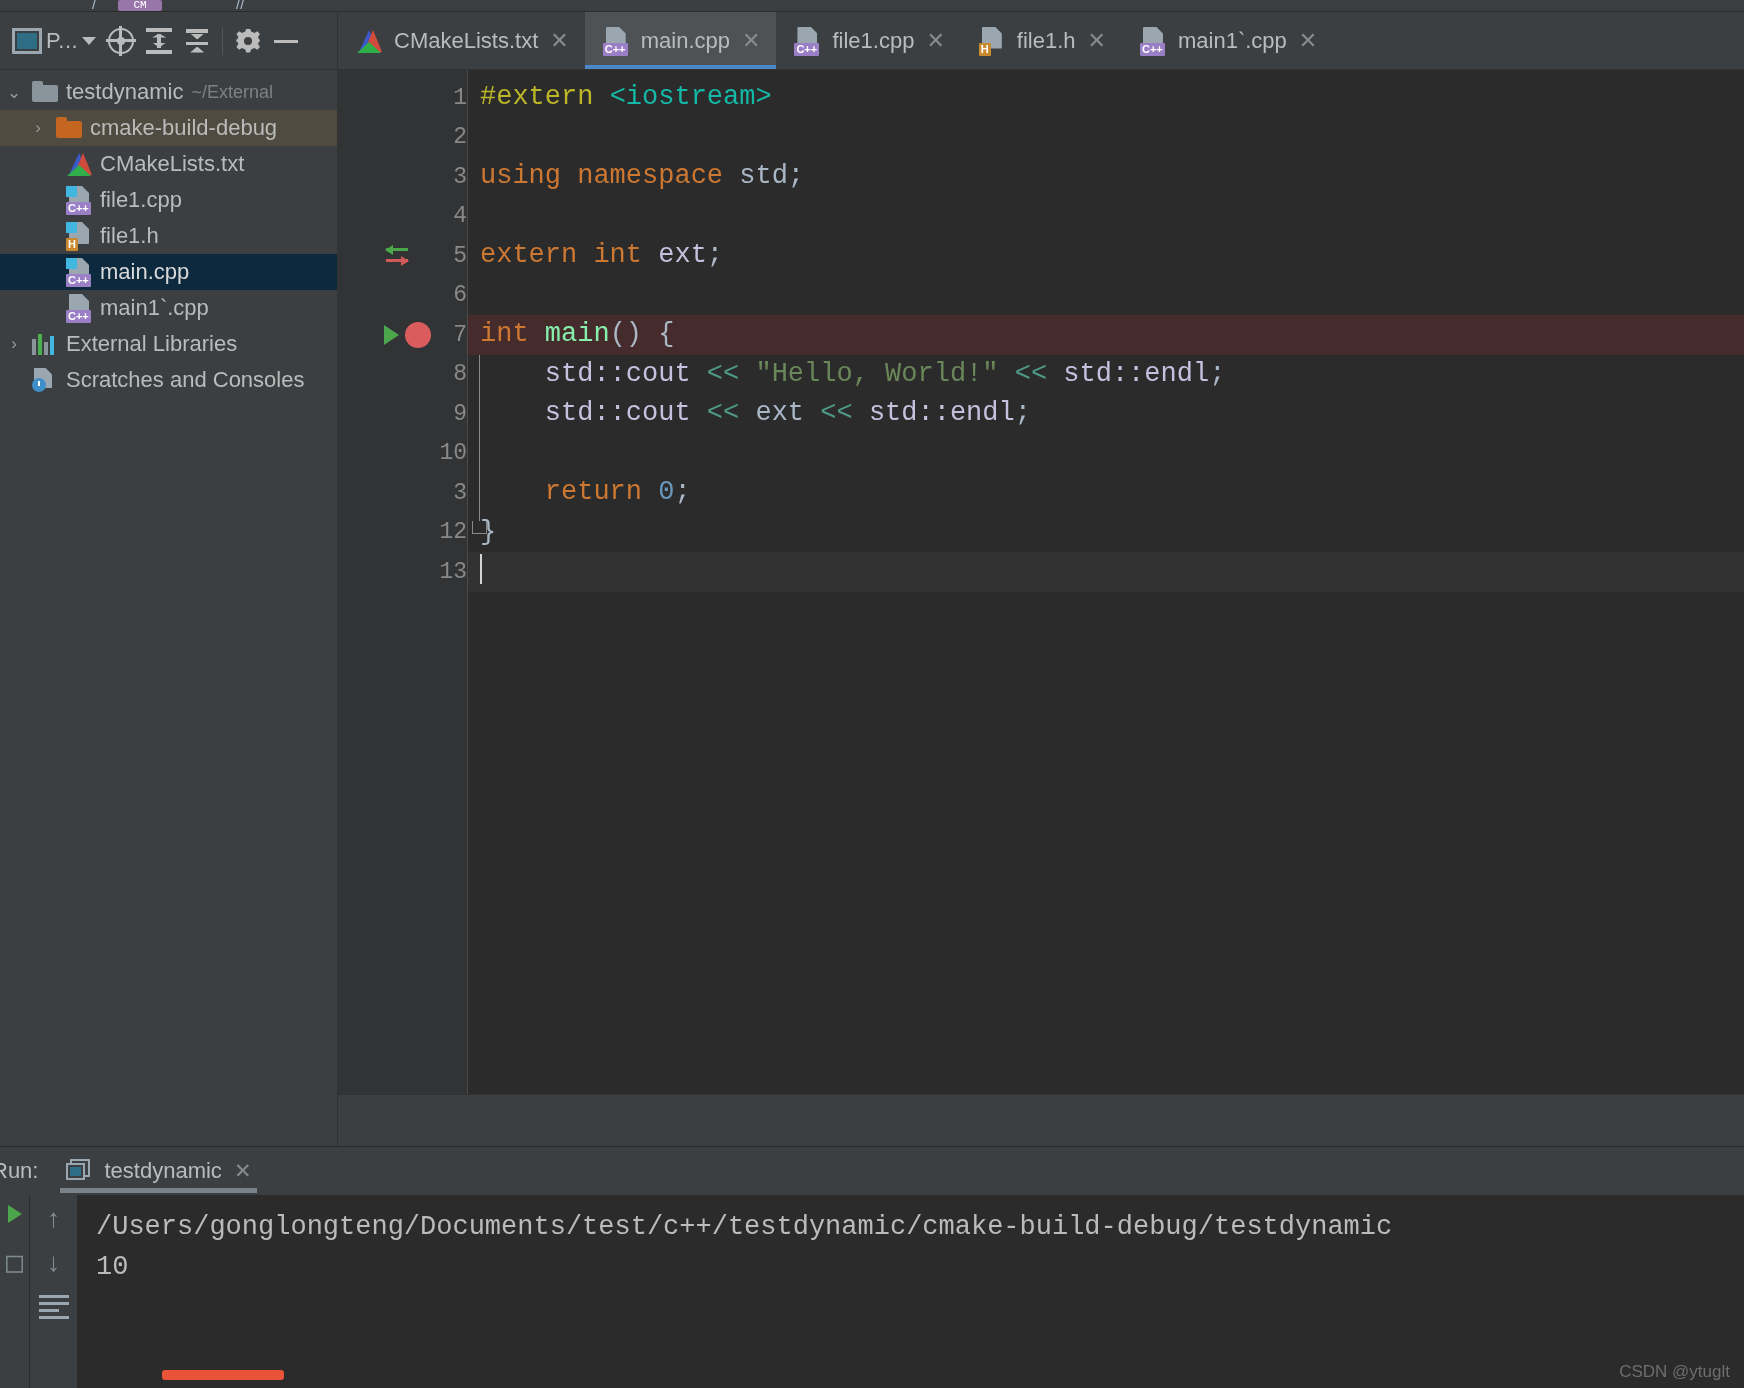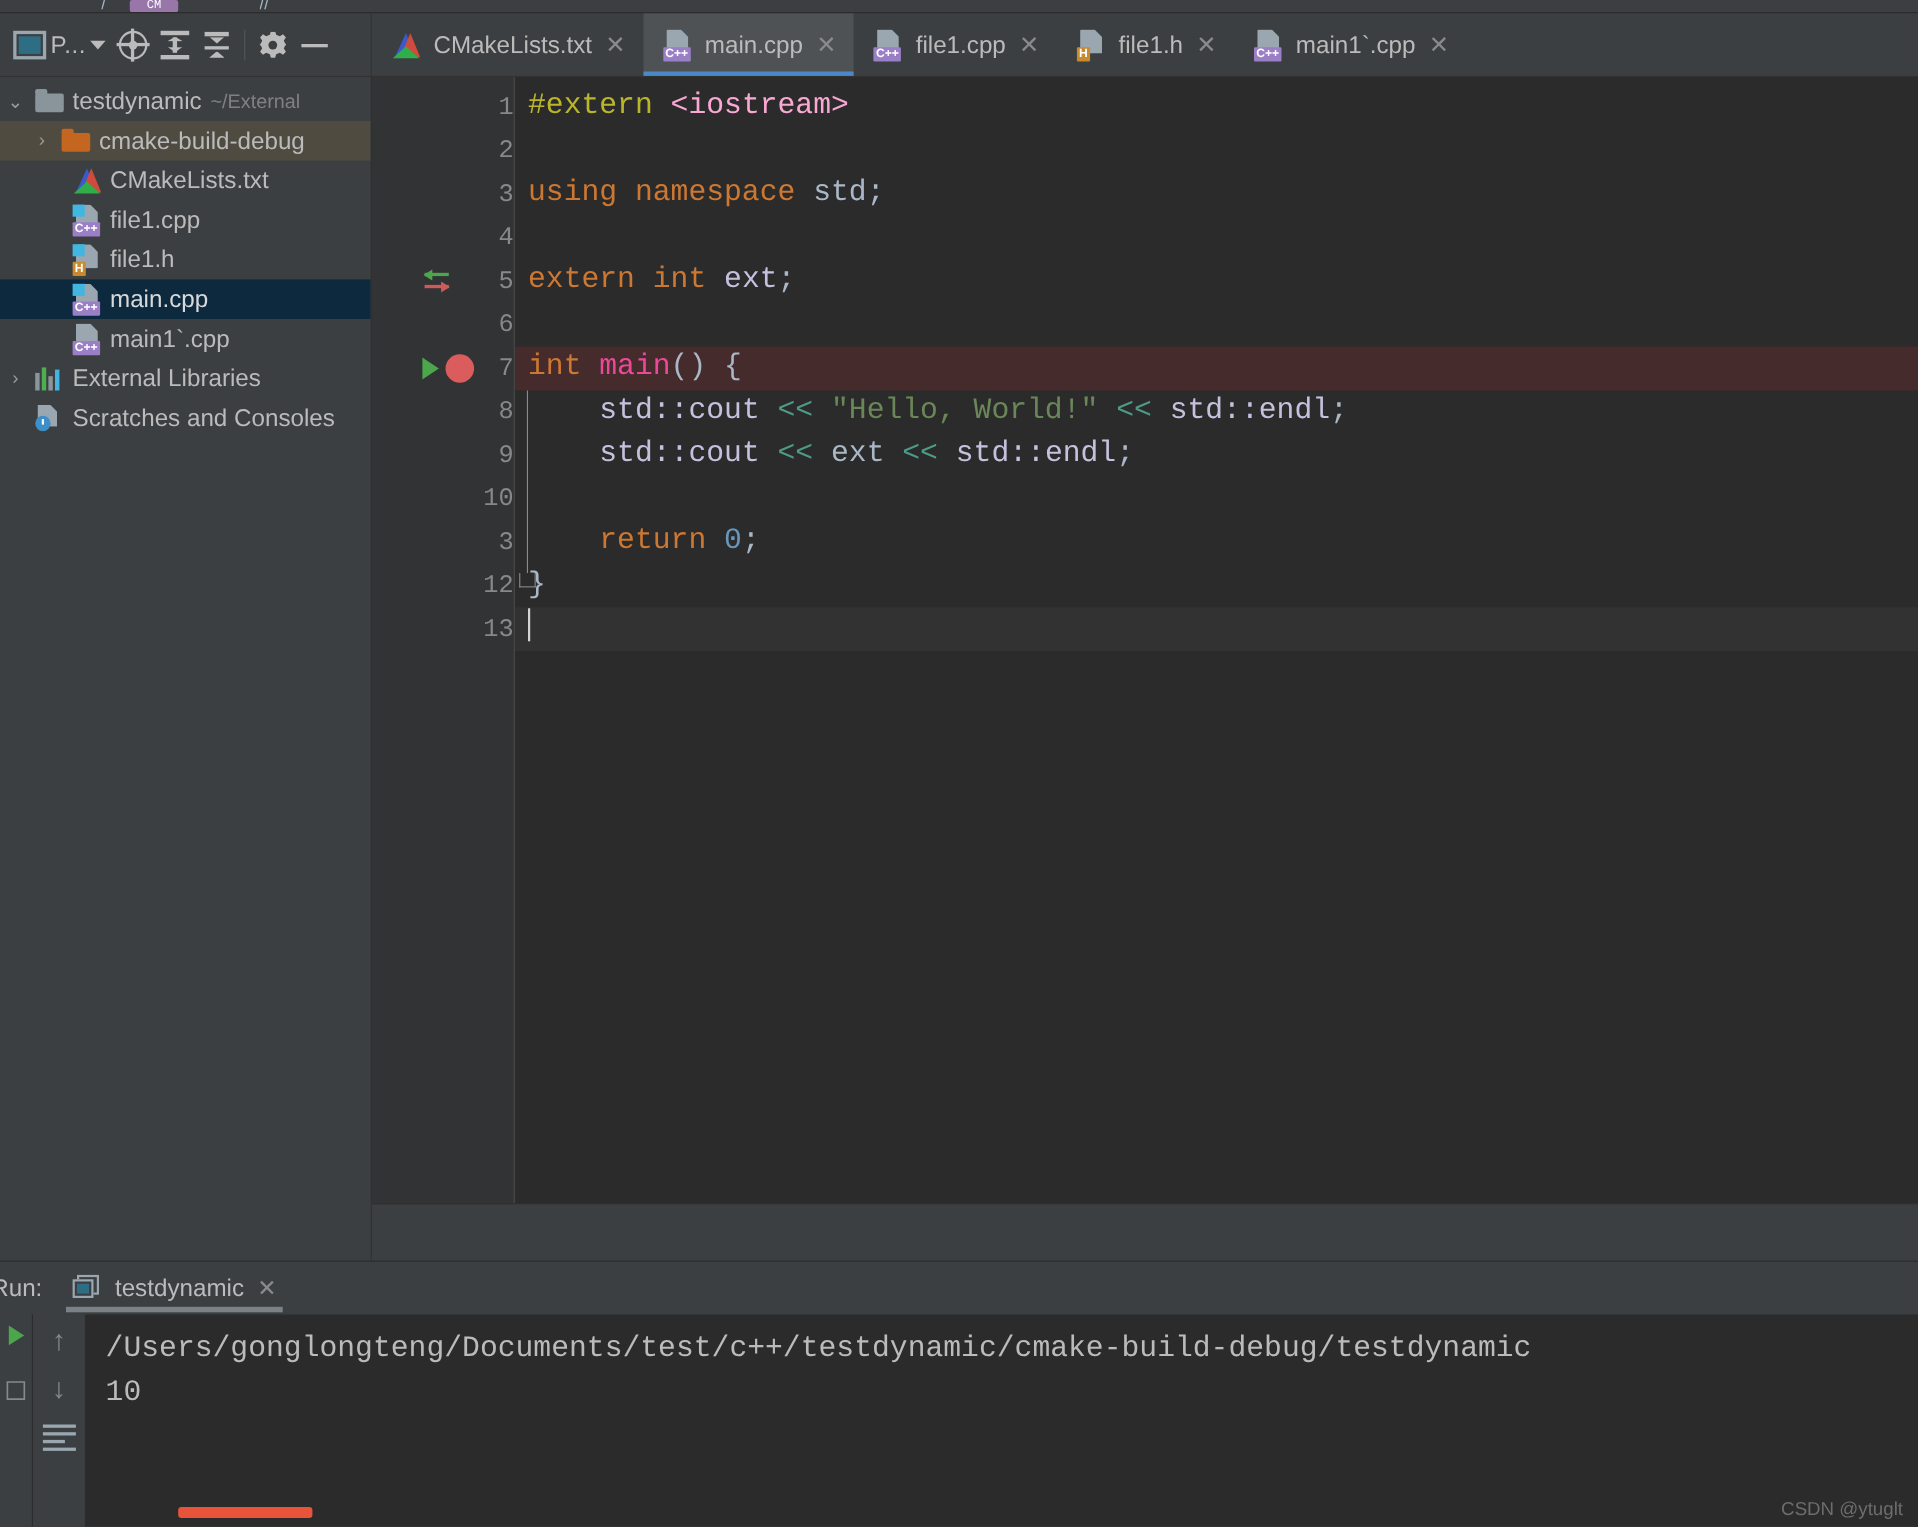--- a/index.html
+++ b/index.html
@@ -235,24 +235,24 @@
     border: 1px solid #8a8a8a; border-top: none;
   }
   .caret {
     display: inline-block; width: 2px; height: 30px; background: #d4d4d4;
     vertical-align: middle; position: relative; top: -2px;
   }
   .cline.caretline { background: #323232; }
 
   
   .k-pre { color: #bbb529; }
-  .k-inc { color: #f9a8d4; }
+  .k-inc { color: #14b8a6; }
   .k-kw  { color: #cc7832; }
   .k-id  { color: #a9b7c6; }
-  .k-fn  { color: #ec4899; }
+  .k-fn  { color: #86efac; }
   .k-str { color: #6a8759; }
   .k-op  { color: #4e9a87; }
   .k-num { color: #6897bb; }
   .k-var { color: #c5c0dd; }
   .k-pl  { color: #a9b7c6; }
 
   .editor-foot {
     flex: 0 0 52px; height: 52px; background: #3c3f41;
     border-top: 1px solid #323232;
   }

